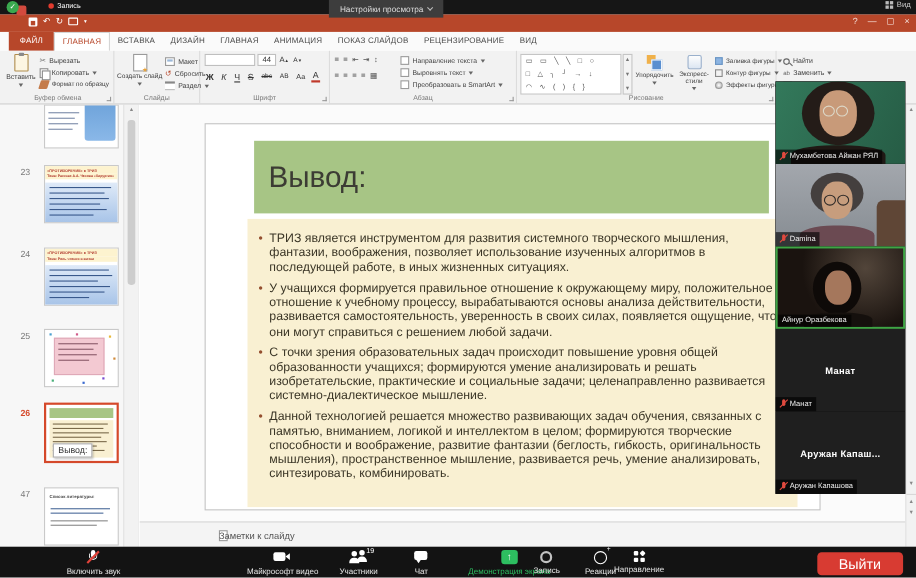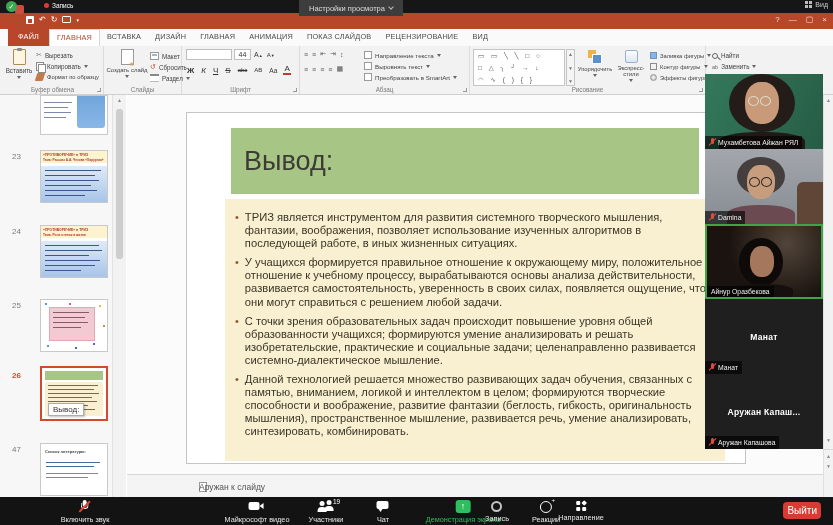--- a/index.html
+++ b/index.html
@@ -73,21 +73,21 @@
 .arrangeic::after{content:"";position:absolute;left:4px;top:4px;width:8px;height:8px;background:#5a8fd0;border:1px solid #fff}
 .quickic{width:13px;height:13px;background:linear-gradient(#fdfdfd,#dce6f2);border:1px solid #9ab0cc;border-radius:2px}
 .magic{width:6px;height:6px;border:1.2px solid #666;border-radius:50%;position:relative;flex:none}
 .magic::after{content:"";position:absolute;left:4px;top:4px;width:4px;height:1.2px;background:#666;transform:rotate(45deg)}
 .fillic{width:7px;height:7px;background:#8cb4e2;border:1px solid #6a94c2;flex:none}
 .outlic{width:7px;height:7px;border:1.5px solid #8a8a8a;flex:none}
 .effic{width:7px;height:7px;border:1px solid #9a9a9a;border-radius:50%;background:radial-gradient(#fff,#aaa);flex:none}
 
 
 #thumbs{position:absolute;left:0;top:95px;width:126px;height:402px;background:#f7f7f7;border-right:1px solid #d9d9d9;z-index:5}
-.tnum{position:absolute;left:12px;width:22px;text-align:left;font-size:8px;color:#7a7a7a}
+.tnum{position:absolute;left:12px;width:22px;text-align:center;font-size:8px;color:#7a7a7a}
 .tframe{position:absolute;left:40px;width:68px;background:#fff;border:1px solid #c9c9c9;overflow:hidden}
 .mline{position:absolute;height:1px}
 .thead{font-size:3.4px;font-weight:bold;color:#b03a2e;line-height:4.5px;padding:2px 2px 0 2px;background:#fdf3cf}
 .tsub{font-size:3.2px;font-weight:bold;color:#b03a2e;line-height:4px;padding:0 2px 1px 2px;background:#fdf3cf}
 .tbody{position:absolute;left:0;right:0;bottom:0;background:linear-gradient(#dfeaf8,#a8c4e8)}
 #tooltip26{position:absolute;left:48px;top:308px;padding:1px 4px;background:#fff;border:1px solid #adadad;box-shadow:1px 1px 2px rgba(0,0,0,.25);font-size:8px;color:#333;z-index:7;white-space:nowrap}
 #thumbscroll{position:absolute;left:112px;top:0;width:14px;height:402px;background:#f2f2f2;border-left:1px solid #e2e2e2}
 #thumbscroll .up{position:absolute;left:0;top:2px;width:100%;text-align:center;font-size:5px;color:#888}
 #thumbscroll .thm{position:absolute;left:3px;top:14px;width:7px;height:150px;background:#cdcdcd;border-radius:3px}
 
@@ -152,21 +152,21 @@
 .tb-chat{position:relative;width:13px;height:13px}
 .tb-chat::before{content:"";position:absolute;left:0;top:1px;width:12px;height:8px;background:#fff;border-radius:2px}
 .tb-chat::after{content:"";position:absolute;left:2px;top:9px;width:0;height:0;border-left:2px solid transparent;border-right:2px solid transparent;border-top:3px solid #fff}
 .tb-share{width:15px;height:13px;background:#2dbe60;border-radius:3px;color:#fff;font-size:9px;line-height:13px;text-align:center}
 .tb-rec{width:11px;height:11px;margin-top:1px;border:2px solid #c2c2c2;border-radius:50%}
 .tb-react{position:relative;width:12px;height:12px;margin-top:1px;border:1.2px solid #fff;border-radius:50%}
 .tb-react::after{content:"+";position:absolute;right:-4px;top:-5px;font-size:6px;color:#fff}
 .tb-apps{display:grid;grid-template-columns:4px 4px;grid-gap:1.5px;margin-top:1px}
 .tb-apps s{width:4px;height:4px;background:#fff;border-radius:1px}
 .tb-apps s:nth-child(2){transform:rotate(45deg)}
-#leavebtn{position:absolute;right:12px;top:5px;background:#d83b32;color:#fff;font-size:10px;padding:3px 4px;border-radius:4px}
+#leavebtn{position:absolute;right:12px;top:5px;background:#d83b32;color:#fff;font-size:13px;padding:3px 20px;border-radius:4px}
 .sharelabel{color:#2dbe60}
 </style>
 </head>
 <body>
 
 <div id="topbar"></div>
 <div id="shieldic">✓</div>
 <div id="trayic"></div>
 <div id="recbadge">
   <span class="dot"></span>
@@ -481,21 +481,21 @@
       <div class="b">
           <span class="dot">•</span>
           <span class="t">Данной технологией решается множество развивающих задач обучения, связанных с памятью, вниманием, логикой и интеллектом в целом; формируются творческие способности и воображение, развитие фантазии (беглость, гибкость, оригинальность мышления), пространственное мышление, развивается речь, умение анализировать, синтезировать, комбинировать.</span>
         </div>
     </div>
   </div>
 </div>
 
 <div id="notes">
   <span class="noteic"></span>
-  <span>Аружан к слайду</span>
+  <span>Заметки к слайду</span>
 </div>
 
 <div id="rscroll">
   <div class="a1">▲</div>
   <div class="a2">▼</div>
   <div class="pv">▲</div>
   <div class="nx">▼</div>
 </div>
 
 <div id="vpanel">

